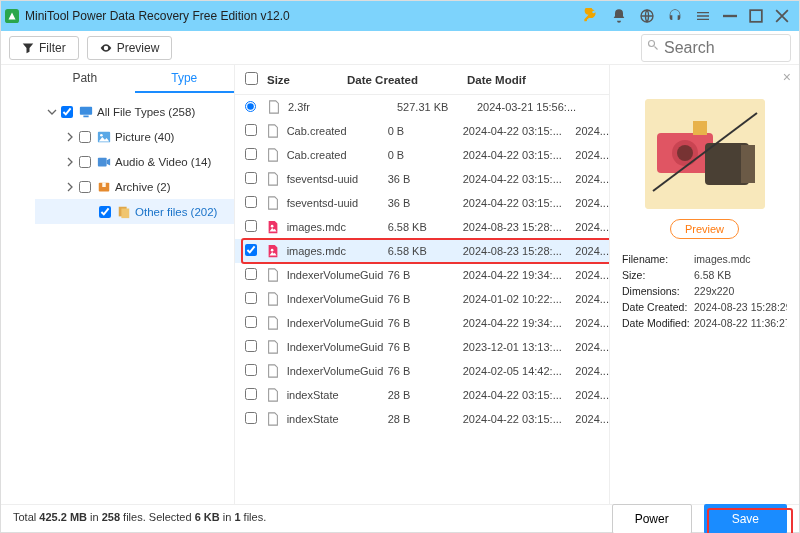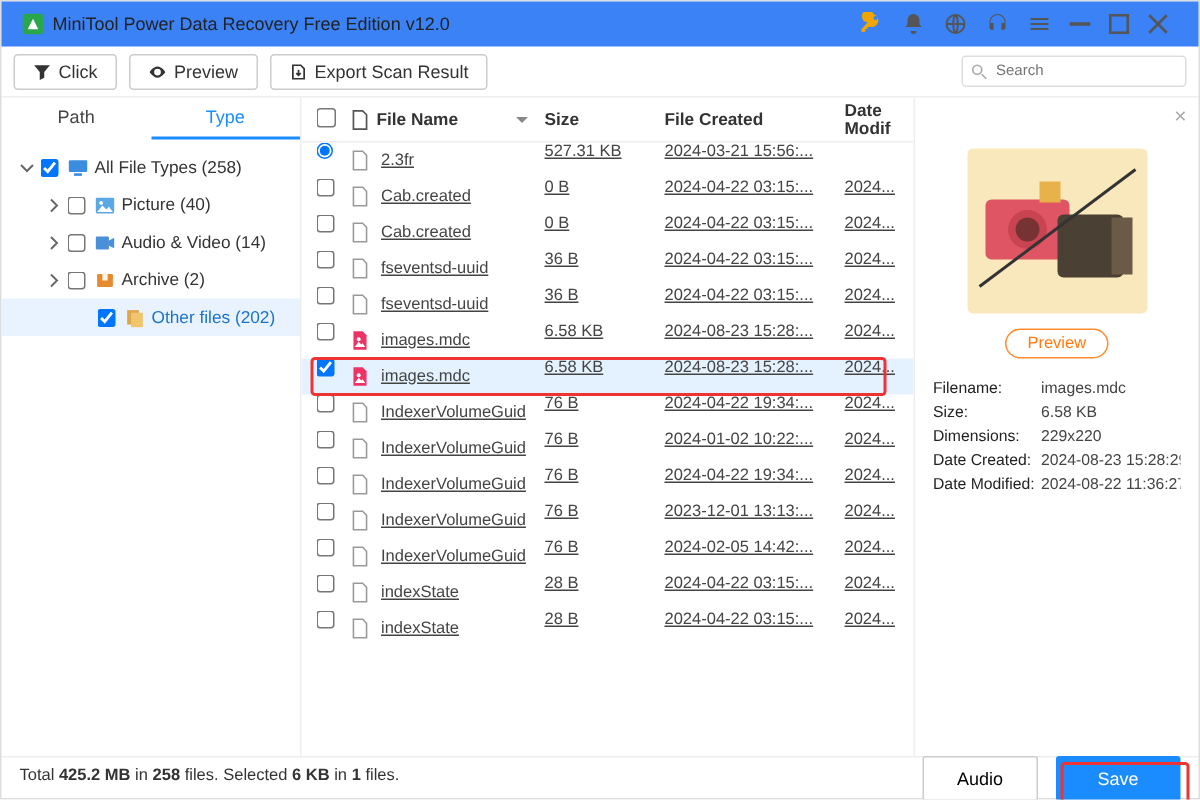--- a/index.html
+++ b/index.html
@@ -1,38 +1,38 @@
 <!DOCTYPE html>
 <html><head>
 <meta charset="utf-8">
 <style>
   * { box-sizing: border-box; margin: 0; padding: 0; font-family: "Segoe UI", Arial, sans-serif; }
   body { background: #f4f4f4; width: 800px; height: 533px; overflow: hidden; user-select: none; }
   .window { width: 800px; height: 533px; background: #fff; display: flex; flex-direction: column; border: 1px solid #ddd; }
 
   
-  .titlebar { height: 30px; background: #3b82f6; display: flex; align-items: center; padding: 0 14px; font-size: 12px; color: #222; }
+  .titlebar { height: 30px; background: #7dd3fc; display: flex; align-items: center; padding: 0 4px; font-size: 12px; color: #222; }
   .titlebar .logo { width: 14px; height: 14px; margin-right: 6px; }
   .titlebar .title { flex: 0 0 auto; }
   .titlebar .sp { flex: 1; }
   .titlebar .ico { width: 16px; text-align: center; margin: 0 6px; fill: #555; }
   .titlebar .key { fill: #f0a500; }
   .titlebar .win { width: 14px; margin: 0 6px; }
 
   
   .toolbar { height: 34px; display: flex; align-items: center; padding: 4px 8px; gap: 8px; border-bottom: 1px solid #eee; }
   .btn { border: 1px solid #ccc; background: #fff; border-radius: 3px; padding: 4px 12px; font-size: 12px; display: inline-flex; align-items: center; gap: 5px; color: #333; cursor: pointer; }
   .btn .ic { width: 12px; height: 12px; fill: #333; }
   .toolbar .sp { flex: 1; }
   .search-wrap { position: relative; width: 150px; }
-  .search-wrap input { width: 100%; padding: 4px 6px 4px 22px; font-size: 10px; border: 1px solid #ddd; border-radius: 3px; color: #888; }
+  .search-wrap input { width: 100%; padding: 4px 6px 4px 22px; font-size: 16px; border: 1px solid #ddd; border-radius: 3px; color: #888; }
   .search-wrap .sico { position: absolute; left: 6px; top: 5px; width: 12px; fill: #aaa; }
 
   
-  .body { flex: 1; display: flex; overflow: hidden; }
+  .body { flex: 1; display: flex; overflow: hidden; margin-left: 34px; }
 
   
   .side { width: 200px; border-right: 1px solid #eee; display: flex; flex-direction: column; }
   .tabs { display: flex; height: 28px; font-size: 12px; }
   .tab { flex: 1; text-align: center; line-height: 27px; color: #444; }
   .tab.active { color: #1a8cff; border-bottom: 2px solid #1a8cff; font-weight: 500; }
   .tree { padding: 6px 0; font-size: 11.5px; color: #333; }
   .node { display: flex; align-items: center; height: 25px; padding-left: 12px; gap: 4px; }
   .node .arrow { width: 10px; height: 10px; fill: #666; flex: 0 0 10px; }
   .node .arrow.none { visibility: hidden; }
@@ -46,21 +46,21 @@
   .main { flex: 1; display: flex; flex-direction: column; overflow: hidden; }
   .thead { display: flex; align-items: center; height: 30px; font-size: 11.5px; color: #333; border-bottom: 1px solid #eee; padding-left: 10px; font-weight: 600; }
   .col-chk { width: 22px; }
   .col-name { width: 130px; display:flex; align-items:center; gap:4px; }
   .col-name .fico { width:14px; fill:#555; }
   .col-name .sort { width:10px; fill:#888; margin-left:auto; margin-right:10px; }
   .col-size { width: 80px; }
   .col-dc { width: 120px; }
   .col-dm { flex: 1; }
   .rows { flex: 1; overflow-y: auto; position: relative; }
-  .row { display: flex; height: 24px; font-size: 11px; color: #444; padding-left: 10px; text-decoration: underline; }
+  .row { display: flex; align-items: center; height: 24px; font-size: 11px; color: #444; padding-left: 10px; }
   .row .fi { width: 14px; height: 14px; margin-right: 3px; }
   .row .fi.doc { fill:#888; }
   .row .fi.img { fill:#e05c5c; }
   .row.selected { background: #e4f2ff; }
   .row input[type=checkbox] { width:12px; height:12px; }
   .row input[type=radio] { width:11px; height:11px; }
   .high-box { position:absolute; border:2px solid #e33; border-radius:3px; pointer-events:none; }
 
   
   .preview { width: 190px; border-left: 1px solid #eee; padding: 10px 12px; font-size: 11px; color: #444; position:relative; }
@@ -122,33 +122,27 @@
     <svg class="win" viewBox="0 0 12 12">
         <path d="M1 1 L11 11 M11 1 L1 11" stroke="#555" stroke-width="1.5"></path>
       </svg>
   </div>
 
   <div class="toolbar">
     <button class="btn">
       <svg class="ic" viewBox="0 0 16 16">
           <path d="M1 2h14l-5 6v5l-4 2v-7z"></path>
         </svg>
-      <span>Click</span>
+      <span>Filter</span>
     </button>
     <button class="btn">
       <svg class="ic" viewBox="0 0 16 16">
           <path d="M8 3C4 3 1 8 1 8s3 5 7 5 7-5 7-5-3-5-7-5zm0 8a3 3 0 1 1 0-6 3 3 0 0 1 0 6z"></path>
         </svg>
       <span>Preview</span>
-    </button>
-    <button class="btn">
-      <svg class="ic" viewBox="0 0 16 16">
-          <path d="M3 2h7l3 3v9H3zM8 6v5m-2-2l2 2 2-2" fill="none" stroke="#333" stroke-width="1.5"></path>
-        </svg>
-      <span>Export Scan Result</span>
     </button>
     <span class="sp"></span>
     <div class="search-wrap">
       <svg class="sico" viewBox="0 0 16 16">
           <circle cx="6" cy="6" r="4" fill="none" stroke="#aaa" stroke-width="1.5"></circle>
           <path d="M10 10l4 4" stroke="#aaa" stroke-width="1.5"></path>
         </svg>
       <input placeholder="Search" style="">
     </div>
   </div>
@@ -214,31 +208,22 @@
               <rect x="5" y="4" width="9" height="11" fill="#f0c56e"></rect>
             </svg>
           <span>Other files (202)</span>
         </div>
       </div>
     </div>
 
     <div class="main">
       <div class="thead">
         <span class="col-chk"><input type="checkbox" style=""></span>
-        <span class="col-name">
-          <svg class="fico" viewBox="0 0 16 16">
-              <path d="M3 1h7l3 3v11H3z" fill="none" stroke="#555" stroke-width="1.3"></path>
-            </svg>
-          <span>File Name</span>
-          <svg class="sort" viewBox="0 0 10 10">
-              <path d="M1 3l4 4 4-4z"></path>
-            </svg>
-        </span>
         <span class="col-size">Size</span>
-        <span class="col-dc">File Created</span>
+        <span class="col-dc">Date Created</span>
         <span class="col-dm">Date Modif</span>
       </div>
       <div class="rows" id="rows">
         <div class="high-box" style="top:143px;left:6px;width:384px;height:26px;"></div>
       <div class="row">
             <span class="col-chk"><input type="radio" checked="" style=""></span>
             <span class="col-name">
               <svg class="fi doc" viewBox="0 0 16 16">
                 <path d="M3 1h7l3 3v11H3z" fill="none" stroke="#999" stroke-width="1.2"></path>
               </svg>
@@ -441,18 +426,18 @@
     </div>
 
   </div>
 
   <div class="status">
     <span class="line1">
       <span>Total </span><b>425.2 MB</b><span> in </span><b>258</b><span> files.</span>
       <span>  Selected </span><b>6 KB</b><span> in </span><b>1</b><span> files.</span>
     </span>
     <span class="sp"></span>
-    <button class="homebtn">Audio</button>
+    <button class="homebtn">Power</button>
     <button class="savebtn">Save</button>
     <div class="save-hl"></div>
   </div>
 
 </div>
 
 </body></html>

